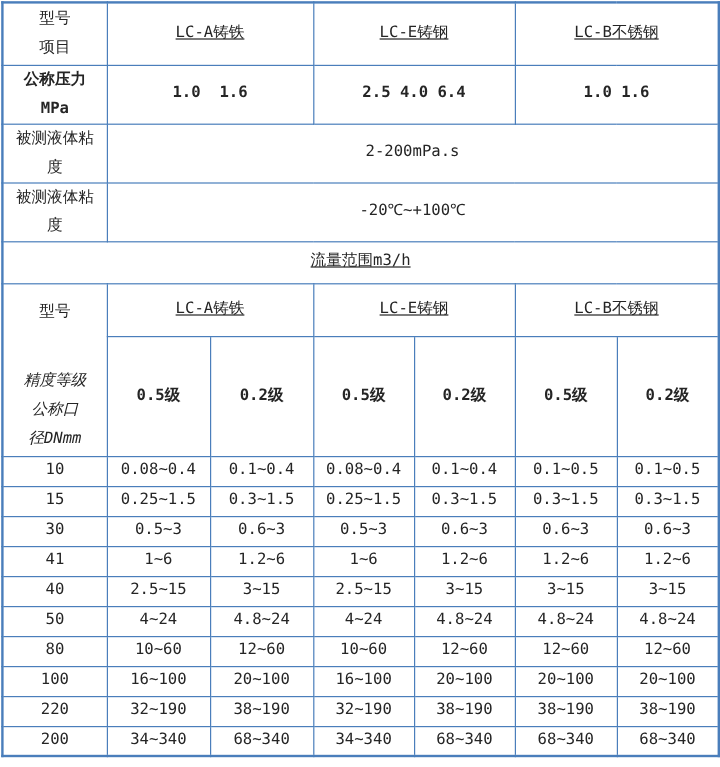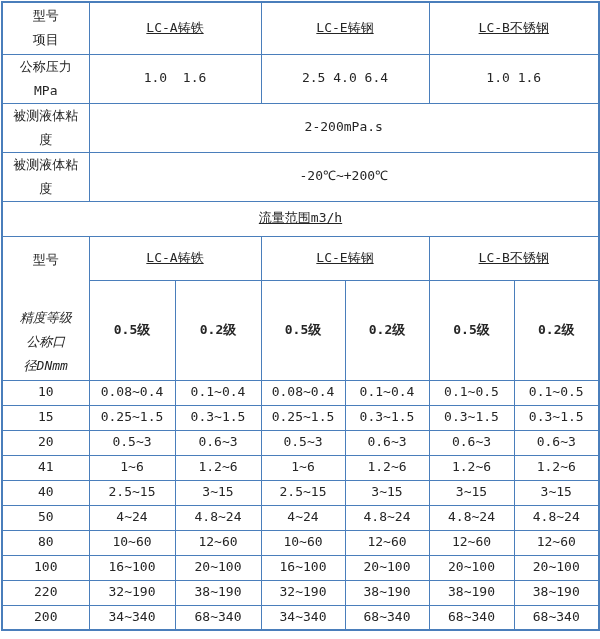--- a/index.html
+++ b/index.html
@@ -35,21 +35,21 @@
     vertical-align: middle;
     padding: 0 2px;
     font-size: 13px;
     overflow: hidden;
     line-height: 1.3;
   }
   table.spec { border: 2px solid var(--border); }
 
   
   tr.r-head   { height: 52px; }
-  tr.r-press  { height: 48px; }
+  tr.r-press  { height: 48px; font-weight: bold; }
   tr.r-visc   { height: 48px; }
   tr.r-temp   { height: 48px; }
   tr.r-flowtitle { height: 35px; }
   tr.r-model  { height: 44px; }
   tr.r-grade  { height: 100px; font-weight: bold; }
   tr.r-data   { height: 25px; }
 
   .lbl { font-size: 14px; }
   .lbl .ln { line-height: 24px; }
   td.model-cell, td.flow-title-cell { font-size: 14px; text-decoration: underline; }
@@ -115,21 +115,21 @@
         <div class="ln">度</div>
       </td>
       <td colspan="6">2-200mPa.s</td>
     </tr>
 
     <tr class="r-temp">
       <td class="lbl">
         <div class="ln">被测液体粘</div>
         <div class="ln">度</div>
       </td>
-      <td colspan="6">-20℃~+200℃</td>
+      <td colspan="6">-20℃~+100℃</td>
     </tr>
 
     <tr class="r-flowtitle">
       <td colspan="7" class="flow-title-cell">流量范围m3/h</td>
     </tr>
 
     <tr class="r-model">
       <td rowspan="2" class="corner2">
         <div class="model-lbl">型号</div>
         <div class="acc">
@@ -164,21 +164,21 @@
     <tr class="r-data">
       <td>15</td>
       <td>0.25~1.5</td>
       <td>0.3~1.5</td>
       <td>0.25~1.5</td>
       <td>0.3~1.5</td>
       <td>0.3~1.5</td>
       <td>0.3~1.5</td>
     </tr>
     <tr class="r-data">
-      <td>20</td>
+      <td>30</td>
       <td>0.5~3</td>
       <td>0.6~3</td>
       <td>0.5~3</td>
       <td>0.6~3</td>
       <td>0.6~3</td>
       <td>0.6~3</td>
     </tr>
     <tr class="r-data">
       <td>41</td>
       <td>1~6</td>

